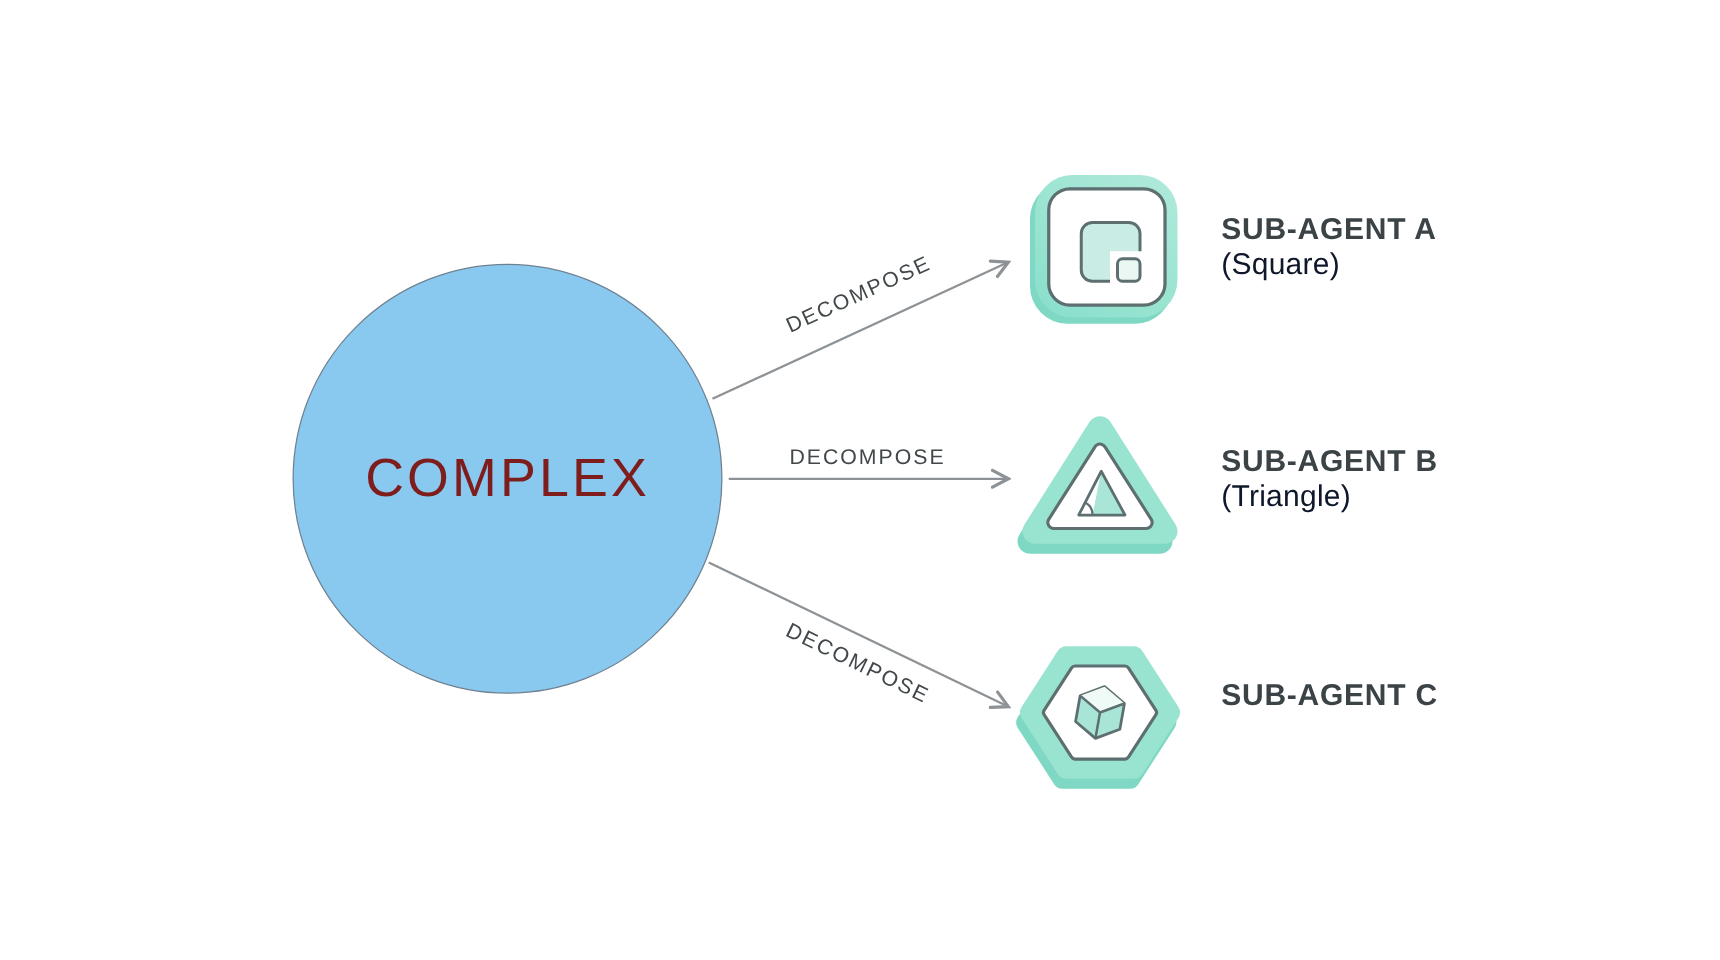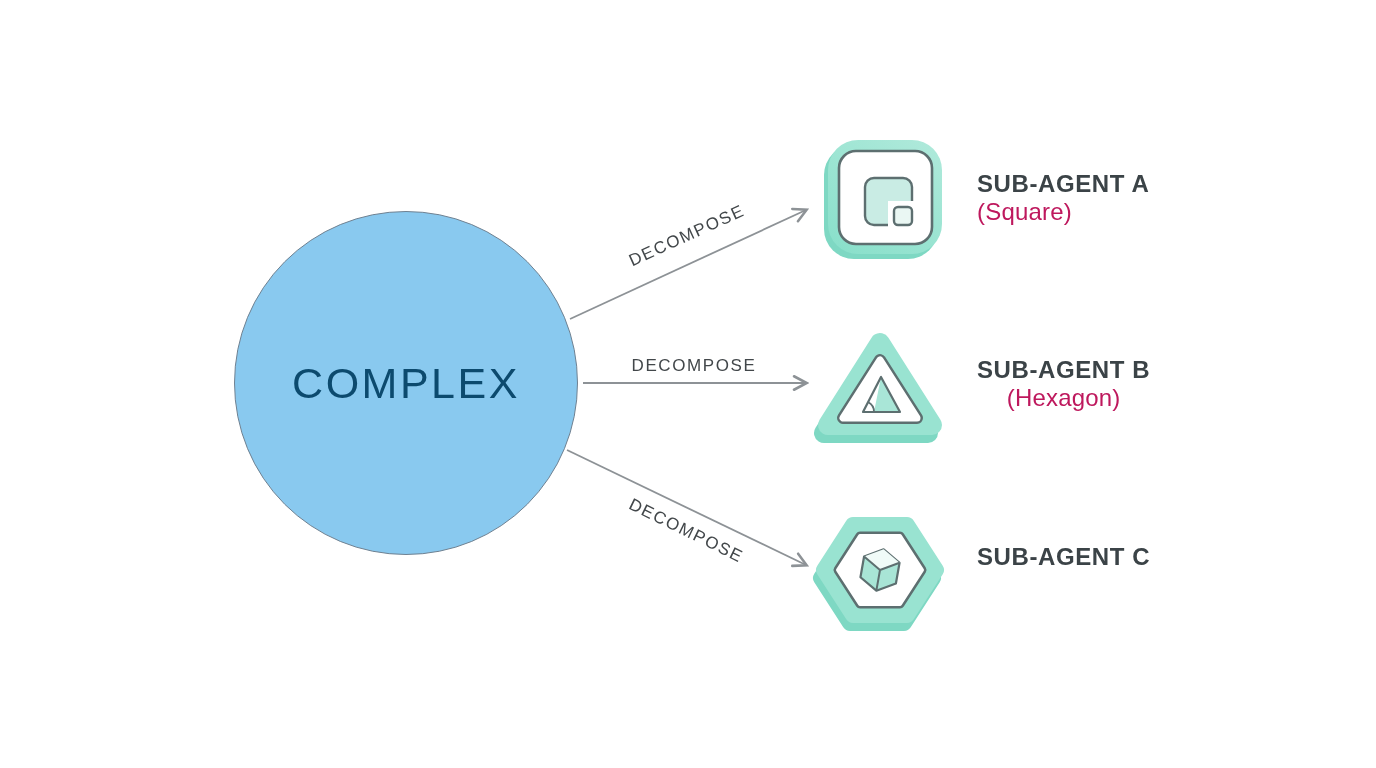--- a/index.html
+++ b/index.html
@@ -11,21 +11,21 @@
   
   .central-node{
     position:absolute;left:234px;top:211px;width:344px;height:344px;
     border-radius:50%;
     background:#89c9ef;
     border:1.5px solid #6f8191;
     box-sizing:border-box;
     display:flex;flex-direction:column;align-items:center;justify-content:center;
   }
   .central-node .node-line{
-    color:#0c4a6e;font-size:43px;font-weight:500;letter-spacing:2.5px;
+    color:#7f1d1d;font-size:43px;font-weight:500;letter-spacing:2.5px;
     line-height:47px;text-align:center;
   }
   
   .arrows-svg{position:absolute;left:0;top:0;width:1376px;height:768px;}
   
   .edge-label{
     position:absolute;transform:translate(-50%,-50%);
     color:#42474a;font-size:17px;font-weight:500;letter-spacing:1.6px;
     white-space:nowrap;
   }
@@ -35,23 +35,23 @@
   .badge-svg{position:absolute;}
   #badge-square{left:818px;top:132px;}
   #badge-triangle{left:812px;top:327px;}
   #badge-hexagon{left:812px;top:508px;}
   
   .agent-label{
     position:absolute;left:977px;
     color:#3b4347;font-size:24px;line-height:28px;
   }
   .agent-label .agent-name{font-weight:700;letter-spacing:0.6px;}
-  .agent-label .agent-shape{font-weight:400;color:#be185d;letter-spacing:0.2px;}
+  .agent-label .agent-shape{font-weight:400;color:#0f172a;letter-spacing:0.2px;}
   #agent-a{top:170px;}
-  #agent-b{top:356px;text-align:center;}
+  #agent-b{top:356px;}
   #agent-c{top:543px;text-align:center;}
 </style>
 </head>
 <body>
 
 <div id="stage">
 
   <div class="central-node">
     <div class="node-line">COMPLEX</div>
   </div>
@@ -107,19 +107,19 @@
       <path d="M50,51.5 L68,62 L86,51.5 M68,62 L68,83" fill="none" stroke="#5d6f70" stroke-width="2" stroke-linejoin="round"></path>
     </g>
   </svg>
 
   <div id="agent-a" class="agent-label">
     <div class="agent-name">SUB-AGENT A</div>
     <div class="agent-shape">(Square)</div>
   </div>
   <div id="agent-b" class="agent-label">
     <div class="agent-name">SUB-AGENT B</div>
-    <div class="agent-shape">(Hexagon)</div>
+    <div class="agent-shape">(Triangle)</div>
   </div>
   <div id="agent-c" class="agent-label">
     <div class="agent-name">SUB-AGENT C</div>
   </div>
 
 </div>
 
 </body></html>

